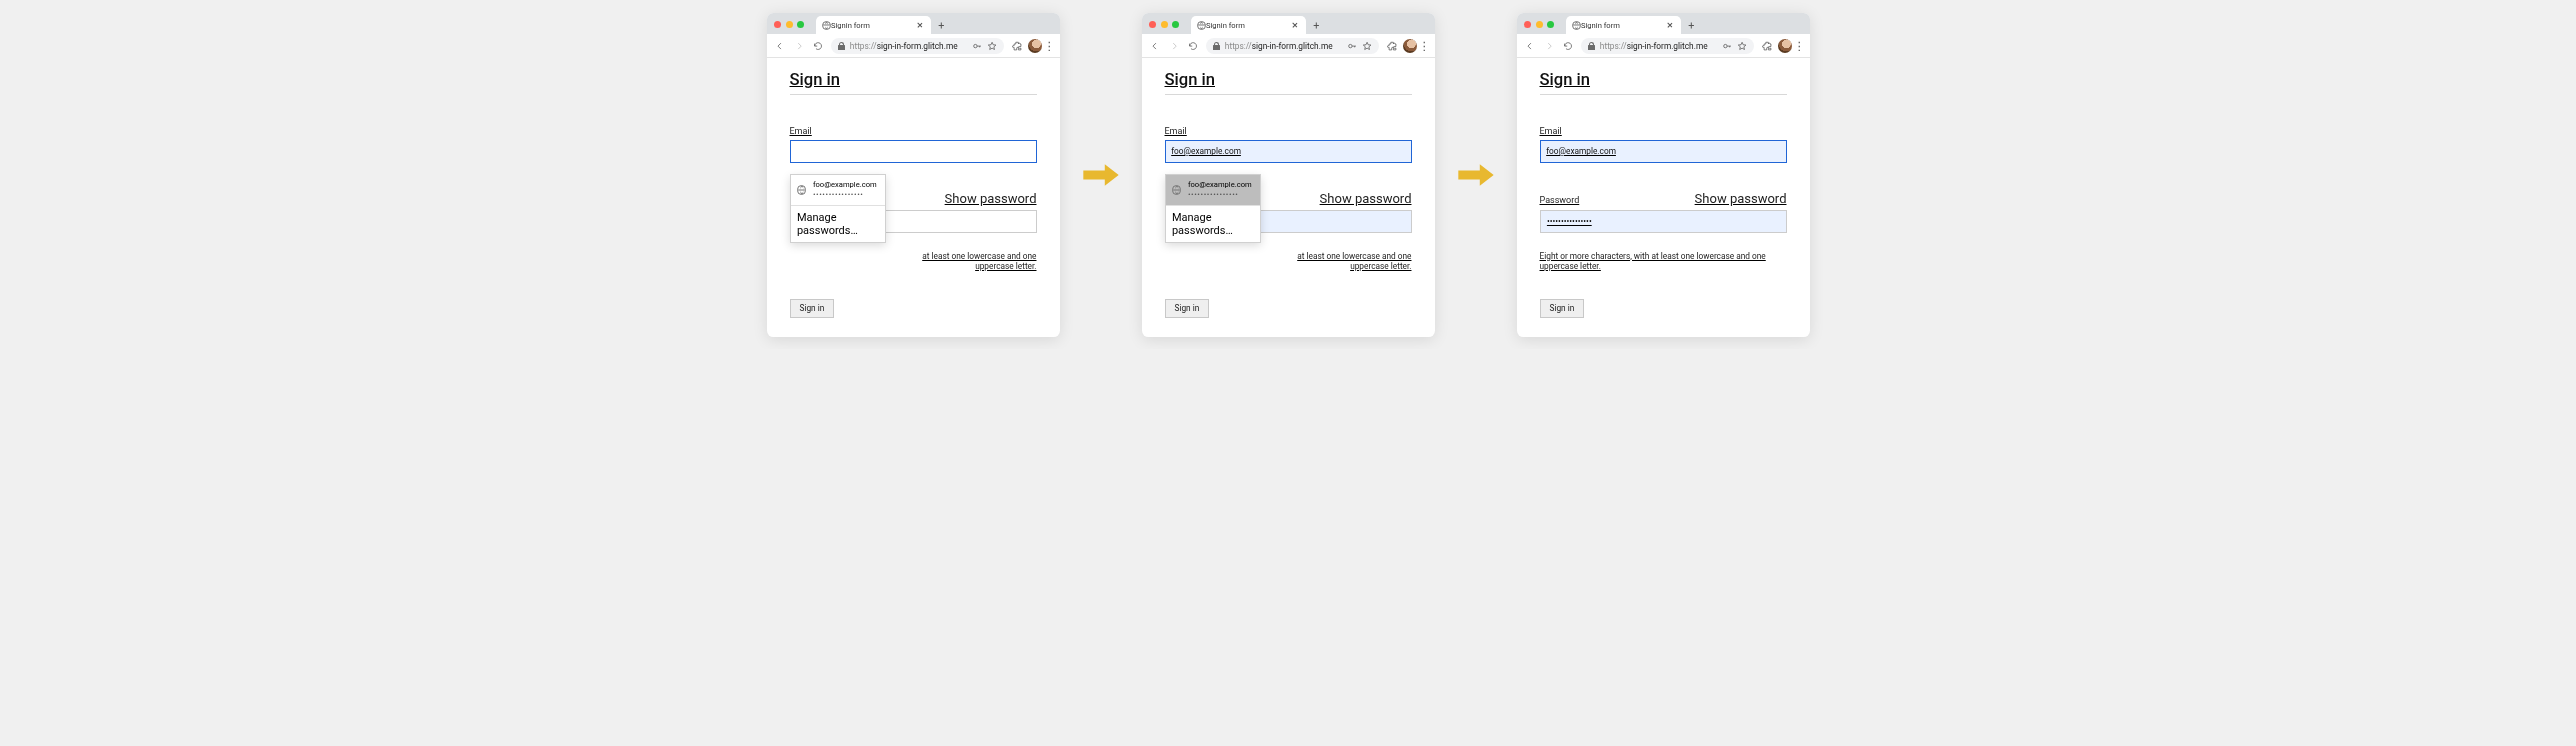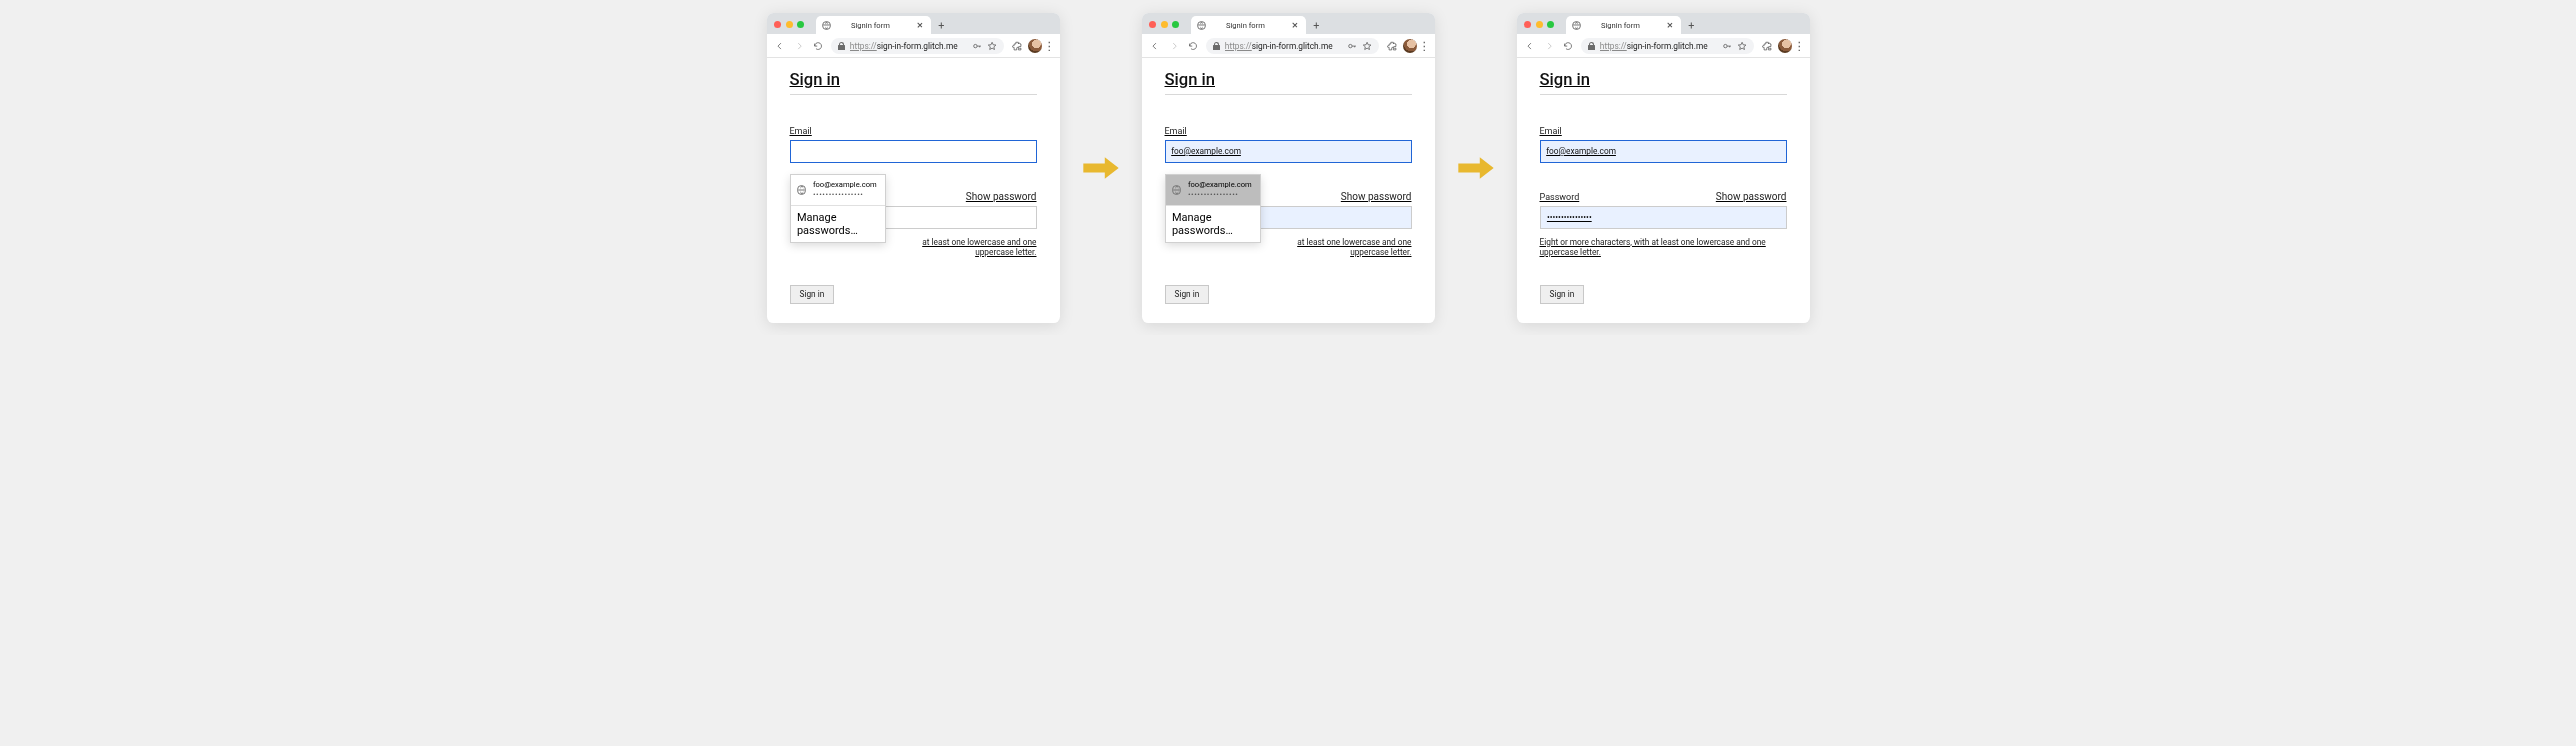--- a/index.html
+++ b/index.html
@@ -51,21 +51,21 @@
   .dot.red { background:#ff5f57; }
   .dot.yellow { background:#febc2e; }
   .dot.green { background:#28c840; }
 
   .tab {
     background: #fff;
     height: 18px;
     border-radius: 5.1px 5.1px 0 0;
     display: flex;
     align-items: center;
-    gap: 20px;
+    gap: 0;
     padding: 0 6.4px;
     width: 115px;
     font-size: 7.6px;
     color: #333;
   }
   .tab .favicon {
     width: 9px; height: 9px;
     border: 0.8px solid #777;
     border-radius: 50%;
     position: relative;
@@ -137,21 +137,21 @@
   .addr .lock::before {
     content:""; position:absolute; bottom:0; left:0;
     width:7px; height:5.1px; background:#6b6b6b; border-radius:0.6px;
   }
   .addr .lock::after {
     content:""; position:absolute; top:0; left:1.3px;
     width:3.2px; height:3.2px; border:1px solid #6b6b6b; border-bottom:none;
     border-radius: 2.5px 2.5px 0 0;
   }
   .addr .url { flex:1; white-space:nowrap; overflow:hidden; text-overflow:ellipsis; }
-  .addr .url .scheme { color:#8a8a8a;text-decoration:underline; }
+  .addr .url .scheme { color:#8a8a8a; }
   .avatar {
     width:14px; height:14px; border-radius:50%;
     background: radial-gradient(circle at 60% 35%, #e6c1a3 0 35%, #8a5a3a 36% 60%, #5a3a20 61% 100%);
     flex-shrink:0;
   }
   .kebab {
     width:10.2px; height:10.2px; position:relative;
   }
   .kebab::before {
     content:"⋮"; color:#555; font-size:11.5px; line-height:10.2px;
@@ -171,40 +171,40 @@
   .field { margin-bottom: 11.5px; }
   .flabel {
     font-size:9px;
     color:#222;
     margin-bottom:3.8px;
     display:flex;
     justify-content:space-between;
     align-items:baseline;
     margin-top:28px;
   }
-  .flabel .show { font-size:10px; color:#222; }
+  .flabel .show { font-size:13px; color:#222; }
   .inp {
     width:100%;
     height:23px;
     border:0.6px solid #ccc;
     padding: 0 6.4px;
     font-size:8.3px;
     color:#111;
     display:flex;
     align-items:center;
     background:#fff;
   }
   .inp.focused { border:1.3px solid #2065d6; padding: 0 5.7px; }
   .inp.autofill { background:#e9f1ff; border:1.3px solid #2065d6; padding:0 5.7px; }
   .inp.autofill-soft { background:#e9f1ff; border:0.6px solid #ccc; }
 
   .help {
     font-size:8.3px;
     color:#222;
-    margin-top:8px;
+    margin-top:18px;
   }
 
   .submit {
     margin-top: 16.6px;
     display:inline-flex;
     align-items:center;
     justify-content:center;
     height:19px;
     padding: 0 9px;
     background:#efefef;

